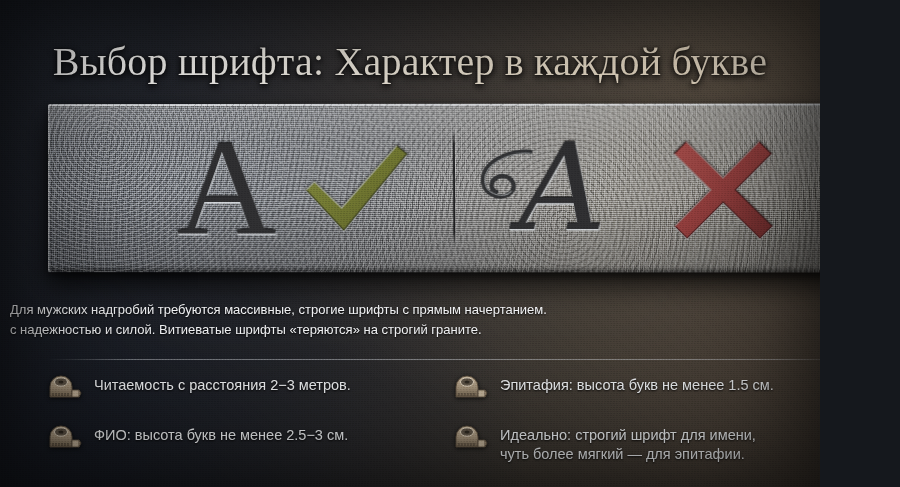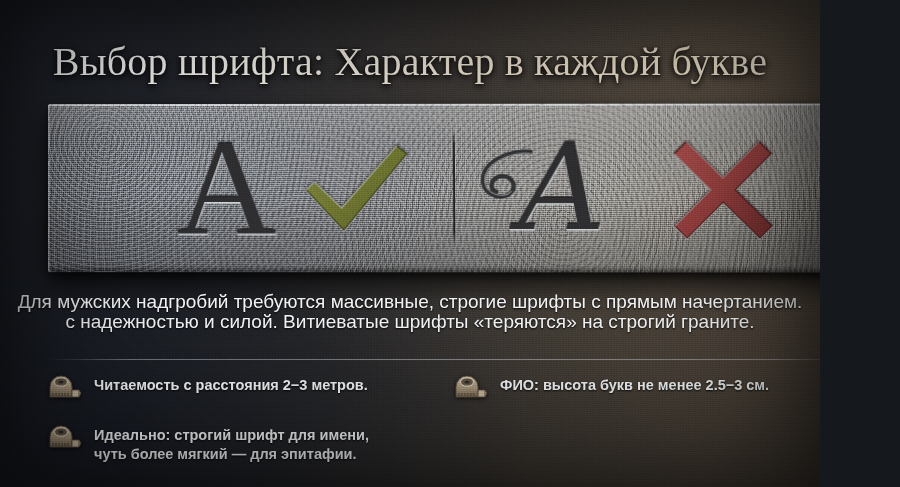--- a/index.html
+++ b/index.html
@@ -121,39 +121,39 @@
     position:absolute;left:-2px;top:34px;width:56px;height:58px;
   }
 
   
   .mark{position:absolute;}
   .mark svg{display:block;filter:drop-shadow(0 1px 0 rgba(230,234,238,.55)) drop-shadow(0 -1px 1px rgba(0,0,0,.5));}
 
   
   .body-copy{
     position:absolute;left:50%;transform:translateX(-50%);
-    top:292px;width:800px;text-align:center;
-    color:#f2f3f5;font-size:19px;line-height:19.5px;
+    top:300px;width:800px;
+    color:#f2f3f5;font-size:13px;line-height:19.5px;
     text-shadow:0 1px 2px rgba(0,0,0,.9);
   }
   .body-copy p{margin:0;}
 
   
   .rule{
     position:absolute;left:48px;top:359px;width:806px;height:1px;
     background:linear-gradient(90deg,rgba(255,255,255,0) 0%,rgba(222,226,232,.42) 10%,rgba(222,226,232,.46) 50%,rgba(222,226,232,.40) 90%,rgba(255,255,255,0) 100%);
   }
 
   
   .bullets{
     position:absolute;left:48px;top:374px;width:816px;height:100px;
     display:grid;grid-template-columns:400px 1fr;grid-template-rows:auto auto;
     column-gap:6px;row-gap:14px;
   }
-  .bullet{display:flex;align-items:flex-start;gap:12px;font-weight:bold;}
+  .bullet{display:flex;align-items:flex-start;gap:12px;}
   .bullet-text{
     color:#eef0f2;font-size:14.5px;line-height:19px;
     text-shadow:0 1px 2px rgba(0,0,0,.88);
     padding-top:2px;
   }
   .tape{flex:0 0 auto;width:34px;height:26px;}
   .tape svg{display:block;filter:drop-shadow(0 1px 2px rgba(0,0,0,.75));}
 </style>
 </head>
 <body>
@@ -235,20 +235,33 @@
           <ellipse cx="13" cy="8" rx="6.5" ry="4.2" fill="#5d5346" stroke="#e3d6c0" stroke-width="1"></ellipse>
           <ellipse cx="13" cy="8" rx="2.6" ry="1.6" fill="#2e2820"></ellipse>
           <path d="M24 16 L31 16 L31 23 L24 23 Z" fill="#bfae95" stroke="#574b3c" stroke-width="1"></path>
           <path d="M5 19 L5 22 M8 19 L8 22 M11 19 L11 22 M14 19 L14 22 M17 19 L17 22 M20 19 L20 22" stroke="#4a4034" stroke-width="1"></path>
           <path d="M31 16 L33 19 L31 23" fill="#8d7c66" stroke="#574b3c" stroke-width="1"></path>
         </svg>
       </span>
       <span class="bullet-text">Читаемость с расстояния 2−3 метров.</span>
     </div>
 
+    <div class="bullet">
+      <span class="tape">
+        <svg width="34" height="26" viewBox="0 0 34 26" aria-hidden="true">
+          <path d="M2 13 A11 11 0 0 1 24 13 L24 23 L2 23 Z" fill="url(#tp)" stroke="#574b3c" stroke-width="1"></path>
+          <ellipse cx="13" cy="8" rx="6.5" ry="4.2" fill="#5d5346" stroke="#e3d6c0" stroke-width="1"></ellipse>
+          <ellipse cx="13" cy="8" rx="2.6" ry="1.6" fill="#2e2820"></ellipse>
+          <path d="M24 16 L31 16 L31 23 L24 23 Z" fill="#bfae95" stroke="#574b3c" stroke-width="1"></path>
+          <path d="M5 19 L5 22 M8 19 L8 22 M11 19 L11 22 M14 19 L14 22 M17 19 L17 22 M20 19 L20 22" stroke="#4a4034" stroke-width="1"></path>
+          <path d="M31 16 L33 19 L31 23" fill="#8d7c66" stroke="#574b3c" stroke-width="1"></path>
+        </svg>
+      </span>
+      <span class="bullet-text">Эпитафия: высота букв не менее 1.5 см.</span>
+    </div>
 
     <div class="bullet">
       <span class="tape">
         <svg width="34" height="26" viewBox="0 0 34 26" aria-hidden="true">
           <path d="M2 13 A11 11 0 0 1 24 13 L24 23 L2 23 Z" fill="url(#tp)" stroke="#574b3c" stroke-width="1"></path>
           <ellipse cx="13" cy="8" rx="6.5" ry="4.2" fill="#5d5346" stroke="#e3d6c0" stroke-width="1"></ellipse>
           <ellipse cx="13" cy="8" rx="2.6" ry="1.6" fill="#2e2820"></ellipse>
           <path d="M24 16 L31 16 L31 23 L24 23 Z" fill="#bfae95" stroke="#574b3c" stroke-width="1"></path>
           <path d="M5 19 L5 22 M8 19 L8 22 M11 19 L11 22 M14 19 L14 22 M17 19 L17 22 M20 19 L20 22" stroke="#4a4034" stroke-width="1"></path>
           <path d="M31 16 L33 19 L31 23" fill="#8d7c66" stroke="#574b3c" stroke-width="1"></path>

